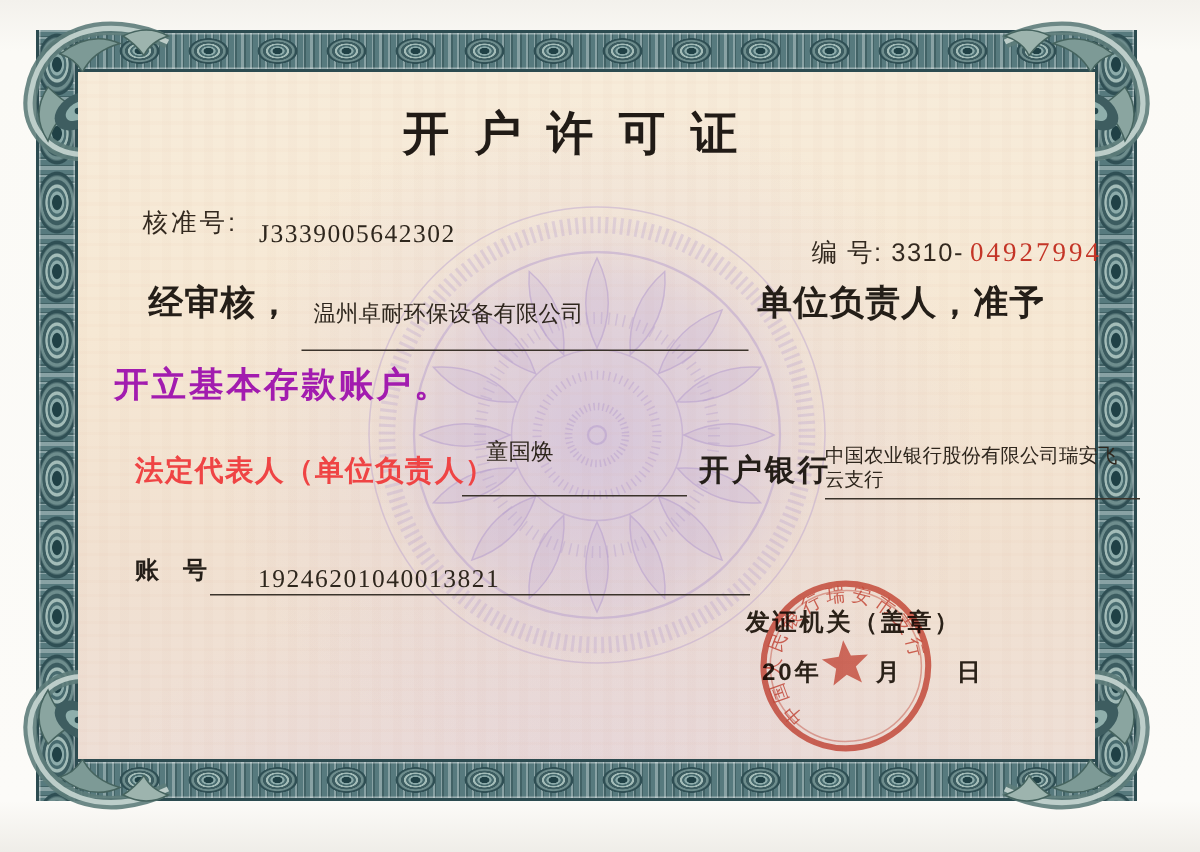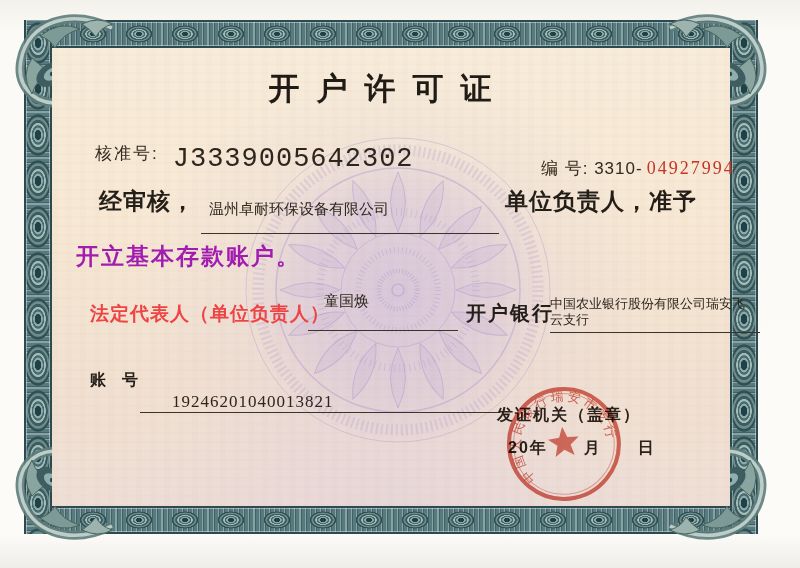--- a/index.html
+++ b/index.html
@@ -74,22 +74,22 @@
 
   
   .layer{position:absolute;inset:0;}
   .title{
     position:absolute;left:0;right:40px;top:68px;text-align:center;
     font-family:"Liberation Serif","DejaVu Serif",serif;
     font-size:31px;font-weight:700;letter-spacing:17px;color:#211b16;text-indent:17px;
   }
   .approval{position:absolute;left:95px;top:137px;font-size:17px;letter-spacing:2px;color:#33291f;}
   .approval .val{
-    font-family:Liberation Mono, monospace;letter-spacing:1px;
-    font-size:27px;position:relative;top:7px;left:14px;color:#2e261d;
+    font-family:Liberation Serif, serif;letter-spacing:1px;
+    font-size:17px;position:relative;top:7px;left:14px;color:#2e261d;
   }
   .serial{position:absolute;left:541px;top:139px;font-size:17px;letter-spacing:1px;color:#33291f;margin-top:18px;}
   .serial .red{font-family:"Liberation Serif","DejaVu Serif",serif;font-size:18px;color:#c43527;letter-spacing:2px;margin-left:4px;}
 
   .bodyline1{position:absolute;left:99px;top:186px;display:flex;align-items:flex-start;}
   .b-prefix,.b-suffix{font-size:23px;font-weight:700;letter-spacing:1px;color:#241e18;white-space:nowrap;}
   .company-field{
     width:290px;margin:0 6px;align-self:flex-end;
     border-bottom:1.5px solid #3a332b;padding:14px 0 14px 8px;
     font-family:"Liberation Serif","DejaVu Serif",serif;font-size:15px;color:#2e261d;white-space:nowrap;
@@ -105,21 +105,21 @@
   }
   .bank-label{position:absolute;left:466px;top:300px;font-size:20px;font-weight:700;letter-spacing:2px;color:#241e18;}
   .bank-field{
     position:absolute;left:550px;top:291px;width:210px;height:42px;
     border-bottom:1.5px solid #3a332b;box-sizing:border-box;
     font-family:"Liberation Serif","DejaVu Serif",serif;font-size:13px;line-height:16px;color:#2e261d;
     padding-top:5px;
   }
   .acct-label{position:absolute;left:90px;top:370px;font-size:16px;font-weight:700;color:#241e18;}
   .acct-field{
-    position:absolute;left:140px;top:384px;width:360px;height:29px;
+    position:absolute;left:140px;top:368px;width:360px;height:29px;
     border-bottom:1.5px solid #3a332b;box-sizing:border-box;
     font-family:"Liberation Serif","DejaVu Serif",serif;font-size:17px;letter-spacing:1px;color:#2e261d;
     display:flex;align-items:flex-end;padding:0 0 0 32px;
   }
   .issuer{position:absolute;left:497px;top:405px;font-size:16px;font-weight:600;letter-spacing:2px;color:#2a2118;}
   .dateline{position:absolute;left:508px;top:438px;font-size:16px;font-weight:600;letter-spacing:2px;color:#2a2118;}
 
   .seal{position:absolute;left:504px;top:385px;width:120px;height:120px;
         mix-blend-mode:multiply;transform:rotate(-6deg);opacity:.92;}
 </style>

